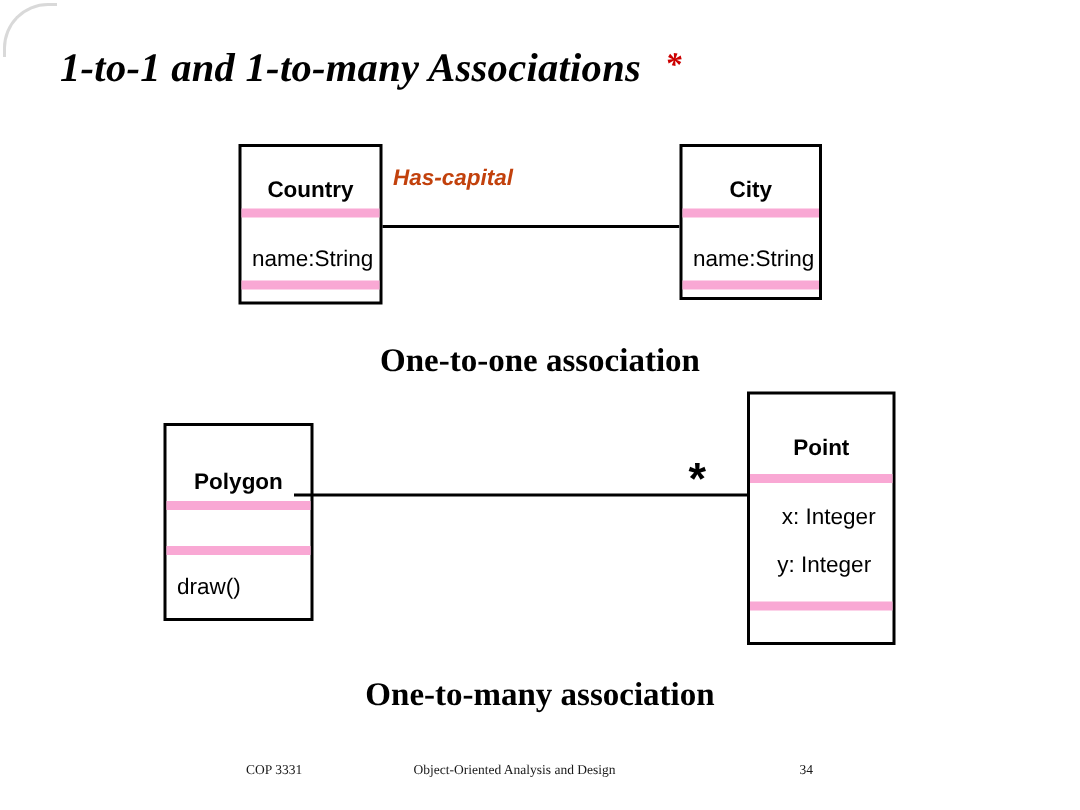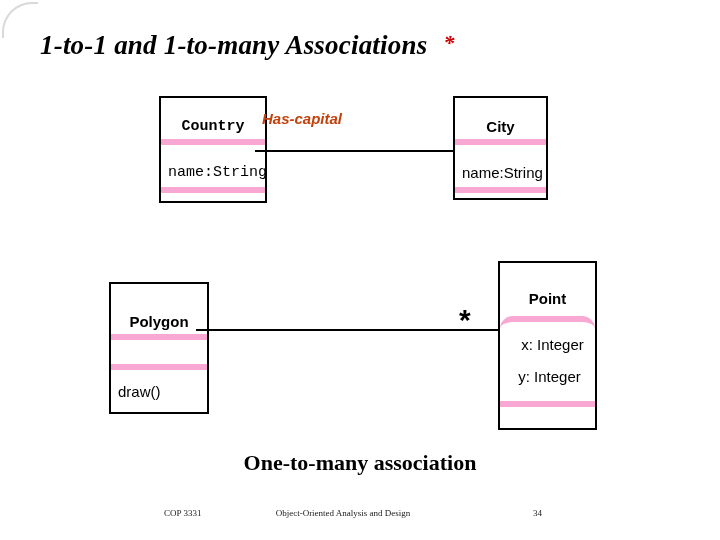--- a/index.html
+++ b/index.html
@@ -27,21 +27,21 @@
   }
   .comp{box-sizing:border-box;overflow:hidden;}
   .comp + .comp{border-top:6px solid #f9a8d4;}
   .name-comp{
     display:flex;align-items:flex-end;justify-content:center;
     font-weight:bold;font-size:15px;padding-bottom:4px;
   }
   .attr-comp{display:flex;flex-direction:column;font-size:15px;}
   .attr-row{padding-left:7px;line-height:15px;}
   .one-attr{justify-content:flex-end;padding-bottom:7px;}
-  .two-attr{padding-top:15px;border-radius:13px;}
+  .two-attr{padding-top:15px;}
   .two-attr .attr-row + .attr-row{margin-top:17px;}
   .ops-comp{display:flex;align-items:center;font-size:15px;}
   .ops-comp .op-row{padding-left:7px;}
   .assoc-line{position:absolute;height:2px;background:#000;}
   .assoc-label{
     position:absolute;font-size:15px;font-weight:bold;font-style:italic;
     white-space:nowrap;
   }
   .multiplicity{
     position:absolute;font-size:30px;font-weight:bold;line-height:1;
@@ -64,21 +64,21 @@
 </style>
 </head>
 <body>
 
 <div class="slide">
 
   <div class="corner-arc"></div>
 
   <h1 class="title"><span>1-to-1 and 1-to-many Associations</span><span class="star" style="color:#cc0000;">*</span></h1>
 
-  <div class="uml-class" style="left:159px;top:96px;width:108px;height:107px;font-family:Liberation Mono, monospace;">
+  <div class="uml-class" style="left:159px;top:96px;width:96px;height:107px;">
     <div class="comp name-comp" style="height:41px;">
       <span>Country</span>
     </div>
     <div class="comp attr-comp one-attr" style="height:48px;">
       <div class="attr-row">name:String</div>
     </div>
     <div class="comp ops-comp" style="flex:1;"></div>
   </div>
 
   <div class="assoc-line" style="left:255px;top:150px;width:198px;"></div>
@@ -88,20 +88,21 @@
   <div class="uml-class" style="left:453px;top:96px;width:95px;height:104px;">
     <div class="comp name-comp" style="height:41px;">
       <span>City</span>
     </div>
     <div class="comp attr-comp one-attr" style="height:48px;">
       <div class="attr-row">name:String</div>
     </div>
     <div class="comp ops-comp" style="flex:1;"></div>
   </div>
 
+  <div class="caption cap-one">One-to-one association</div>
 
   <div class="uml-class" style="left:109px;top:282px;width:100px;height:132px;">
     <div class="comp name-comp" style="height:50px;">
       <span>Polygon</span>
     </div>
     <div class="comp attr-comp" style="height:30px;"></div>
     <div class="comp ops-comp" style="flex:1;">
       <div class="op-row">draw()</div>
     </div>
   </div>

